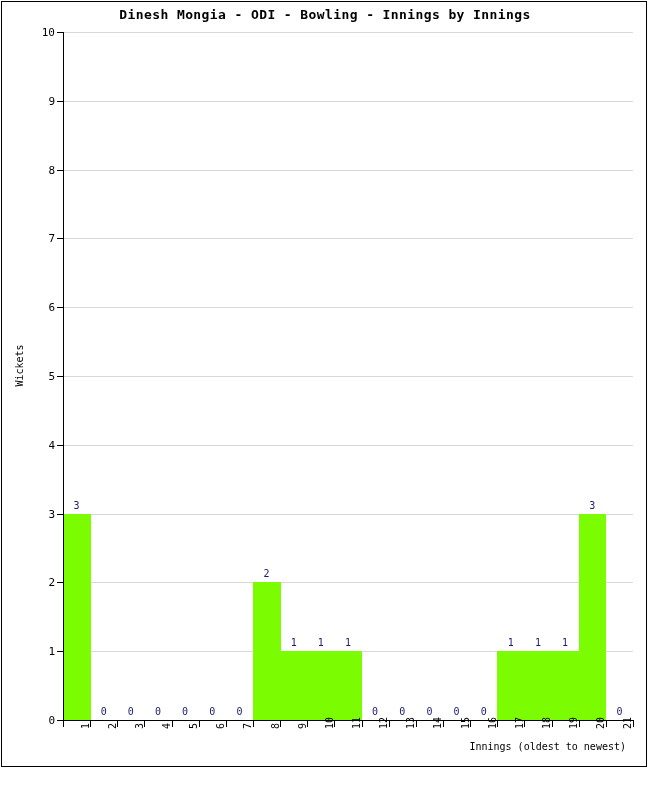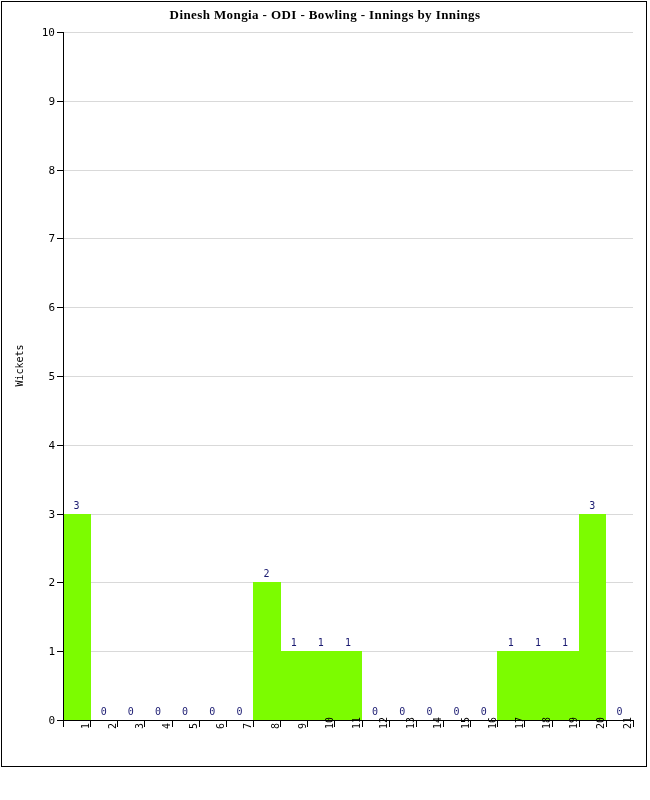--- a/index.html
+++ b/index.html
@@ -39,21 +39,20 @@
     position: absolute;
     left: 0;
     top: 5px;
     width: 646px;
     text-align: center;
     font-size: 13px;
     font-weight: bold;
     color: #000000;
     letter-spacing: 0.4px;
     white-space: nowrap;
-    font-family: Liberation Serif, serif;
   }
 
   
   #plot-area {
     position: absolute;
     left: 63px;
     top: 32px;
     width: 570px;
     height: 688px;
     box-sizing: border-box;
@@ -281,20 +280,21 @@
       <div class="x-tick-label" style="left: 406.286px;">13</div>
       <div class="x-tick-label" style="left: 433.429px;">14</div>
       <div class="x-tick-label" style="left: 460.571px;">15</div>
       <div class="x-tick-label" style="left: 487.714px;">16</div>
       <div class="x-tick-label" style="left: 514.857px;">17</div>
       <div class="x-tick-label" style="left: 542px;">18</div>
       <div class="x-tick-label" style="left: 569.143px;">19</div>
       <div class="x-tick-label" style="left: 596.286px;">20</div>
       <div class="x-tick-label" style="left: 623.429px;">21</div>
     </div>
+  <div id="x-axis-title">Innings (oldest to newest)</div>
 
   <div id="bar-labels">
       <div class="bar-label" style="left: 63px; width: 27.1429px; top: 500.6px; color: rgb(25, 25, 112);">3</div>
       <div class="bar-label" style="left: 90.1429px; width: 27.1429px; top: 707px; color: rgb(25, 25, 112);">0</div>
       <div class="bar-label" style="left: 117.286px; width: 27.1429px; top: 707px; color: rgb(25, 25, 112);">0</div>
       <div class="bar-label" style="left: 144.429px; width: 27.1429px; top: 707px; color: rgb(25, 25, 112);">0</div>
       <div class="bar-label" style="left: 171.571px; width: 27.1429px; top: 707px; color: rgb(25, 25, 112);">0</div>
       <div class="bar-label" style="left: 198.714px; width: 27.1429px; top: 707px; color: rgb(25, 25, 112);">0</div>
       <div class="bar-label" style="left: 225.857px; width: 27.1429px; top: 707px; color: rgb(25, 25, 112);">0</div>
       <div class="bar-label" style="left: 253px; width: 27.1429px; top: 569.4px; color: rgb(25, 25, 112);">2</div>

